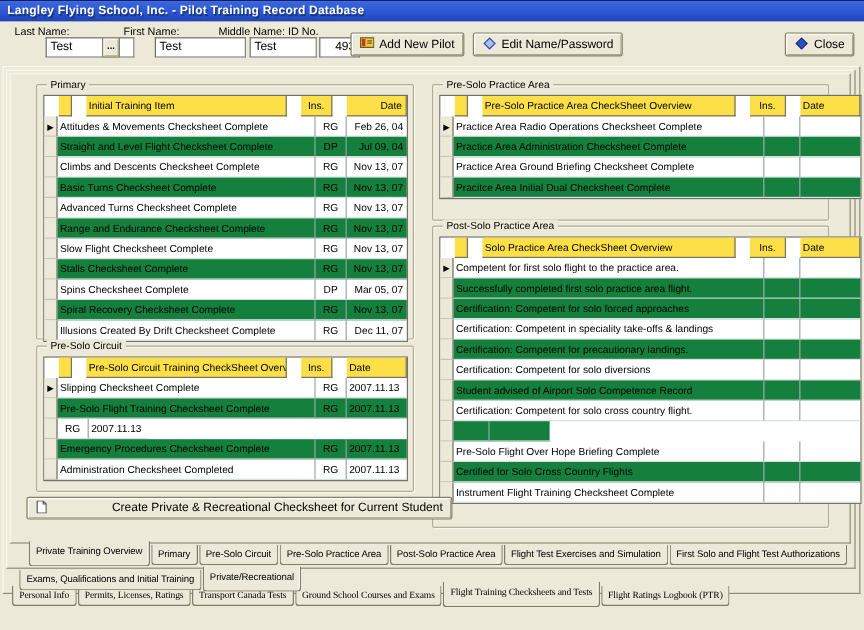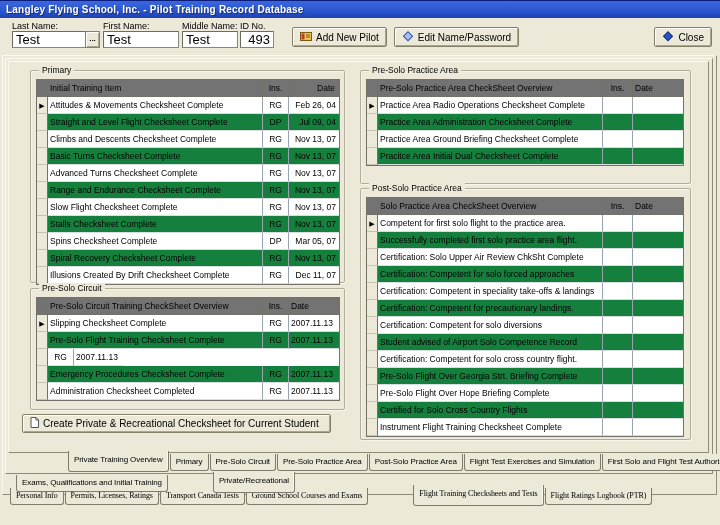--- a/index.html
+++ b/index.html
@@ -11,21 +11,21 @@
     background:linear-gradient(to bottom,#3a66dd 0%,#2b57d2 55%,#1f41b4 100%);
     border-top:1px solid #0b1d7a; box-sizing:border-box;
     display:flex; align-items:center; color:#fff; font-size:10px; font-weight:bold;
     padding-left:6px; text-shadow:1px 1px 1px rgba(0,0,0,.45); letter-spacing:.2px;}
 
   
   #toolbar{position:absolute; left:0; top:18px; width:720px; height:37px; background:#ece9d8;}
   .flabel{position:absolute; top:3px; font-size:9px; color:#000; white-space:nowrap;}
   .finput{position:absolute; top:13px; height:17px; box-sizing:border-box; background:#fff;
     border:1px solid #858585; border-top-color:#6c6c5e; border-left-color:#6c6c5e;
-    font-size:13px; line-height:15px; padding:0 3px; white-space:nowrap; overflow:hidden;}
+    font-size:10px; line-height:15px; padding:0 3px; white-space:nowrap; overflow:hidden;margin-left:26px;}
   .browse{position:absolute; top:13px; width:15px; height:17px; box-sizing:border-box;
     background:#ece9d8; border:1px solid #838268;
     box-shadow:inset 1px 1px 0 #fff, inset -1px -1px 0 #a9a794;
     font-size:8px; font-weight:bold; text-align:center; line-height:14px; cursor:default;}
   .btn{background:#ece9d8; border:1px solid #838268; border-radius:2px;
     box-shadow:inset 1px 1px 0 #fff, inset -1px -1px 0 #a9a794;
     font-size:10px; font-family:"Liberation Sans", sans-serif; color:#000;
     display:inline-flex; align-items:center; gap:4px; padding:0 7px; height:20px; white-space:nowrap; cursor:default;}
   #toolbar-buttons{position:absolute; left:292px; top:9px; display:flex; gap:7px;}
   #close-button{position:absolute; right:8px; top:9px;}
@@ -43,50 +43,50 @@
   .grp-label{position:absolute; top:-6px; left:8px; background:#ece9d8; padding:0 3px;
     font-size:8.5px; color:#000; white-space:nowrap;}
   #grp-primary {left:30px;  top:70px;  width:315px; height:213px;}
   #grp-circuit {left:30px;  top:288px; width:315px; height:122px;}
   #grp-presolo {left:360px; top:70px;  width:331px; height:114px;}
   #grp-postsolo{left:360px; top:188px; width:331px; height:252px;}
 
   
   .tbl{position:absolute; left:5px; top:8px; box-sizing:border-box;
     border:1px solid #72716a; background:#fff; font-size:8.5px;}
-  .tbl-left{width:304px;} .tbl-right{width:318px;}
+  .tbl-left{width:304px;} .tbl-right{width:352px;}
   .trow{display:flex; height:17px; box-sizing:border-box;}
   .c{box-sizing:border-box; overflow:hidden; white-space:nowrap; line-height:16px; padding:0 2px;}
   .c.sel{width:11px; padding:0; background:#ece9d8; border-right:1px solid #72716a;
     border-bottom:1px solid #c6c3b3; text-align:center;}
   .c.name{flex:1; border-right:1px solid #98a4ad; border-bottom:1px solid #d7dfe1;}
   .c.ins{width:26px; text-align:center; border-right:1px solid #98a4ad; border-bottom:1px solid #d7dfe1;}
   .tbl-right .c.ins{width:30px;}
   .c.date{width:50px; border-bottom:1px solid #d7dfe1;}
   .tbl-primary .c.date{text-align:right; padding-right:3px;}
-  .trow.thead .c{background:#737373; border-right:1px solid #72716a; border-bottom:1px solid #72716a; color:#000;}
+  .trow.thead .c{background:#fde047; border-right:1px solid #72716a; border-bottom:1px solid #72716a; color:#000;margin-left:12px;}
   .trow.thead .c.sel{border-bottom:1px solid #72716a;}
   .trow.alt .c.name, .trow.alt .c.ins, .trow.alt .c.date{background:#15803d;}
   .arrow{font-size:7px; line-height:15px; color:#000;}
 
   
-  #create-button{position:absolute; left:22px; top:414px; width:309px; height:19px; z-index:4;
-    justify-content:flex-start;}
+  #create-button{position:absolute; left:22px; top:414px; width:355px; height:19px; z-index:4;
+    justify-content:space-between;}
 
   
   .tabstrip{position:absolute; display:flex; align-items:flex-start; height:21px;}
   #tabstrip-inner {left:24px; top:452px; z-index:6;}
   #tabstrip-middle{left:16px; top:473px; z-index:5;}
   #tabstrip-outer {left:10px; top:486px; z-index:4;font-family:Liberation Serif, serif;}
   .tab{position:relative; top:2px; height:17px; box-sizing:border-box; background:#ece9d8;
     border:1px solid #7f7c6d; border-top:none; border-radius:0 0 3px 3px;
     font-size:8px; letter-spacing:-0.1px; line-height:15px; padding:0 5px; white-space:nowrap;
     margin-right:1px; color:#000; cursor:default;}
   .tab.sel{top:-1px; height:21px; z-index:2; line-height:18px;
-    box-shadow:-1px 0 0 #fbfaf1 inset;margin-left:44px;}
+    box-shadow:-1px 0 0 #fbfaf1 inset;}
 
   .icon{display:inline-block; flex:none;}
 </style>
 </head>
 <body>
 
 <div id="window">
 
   <div id="titlebar">
     <span>Langley Flying School, Inc. - Pilot Training Record Database</span>
@@ -309,26 +309,20 @@
           <div class="c name">Competent for first solo flight to the practice area.</div>
           <div class="c ins"></div>
           <div class="c date"></div>
         </div>
         <div class="trow alt">
           <div class="c sel"></div>
           <div class="c name">Successfully completed first solo practice area flight.</div>
           <div class="c ins"></div>
           <div class="c date"></div>
         </div>
-        <div class="trow">
-          <div class="c sel"></div>
-          <div class="c name">Certification: Solo Upper Air Review ChkSht Complete</div>
-          <div class="c ins"></div>
-          <div class="c date"></div>
-        </div>
         <div class="trow alt">
           <div class="c sel"></div>
           <div class="c name">Certification: Competent for solo forced approaches</div>
           <div class="c ins"></div>
           <div class="c date"></div>
         </div>
         <div class="trow">
           <div class="c sel"></div>
           <div class="c name">Certification: Competent in speciality take-offs &amp; landings</div>
           <div class="c ins"></div>
@@ -353,21 +347,20 @@
           <div class="c date"></div>
         </div>
         <div class="trow">
           <div class="c sel"></div>
           <div class="c name">Certification: Competent for solo cross country flight.</div>
           <div class="c ins"></div>
           <div class="c date"></div>
         </div>
         <div class="trow alt">
           <div class="c sel"></div>
-          <div class="c name">Pre-Solo Flight Over Georgia Strt. Briefing Complete</div>
           <div class="c ins"></div>
           <div class="c date"></div>
         </div>
         <div class="trow">
           <div class="c sel"></div>
           <div class="c name">Pre-Solo Flight Over Hope Briefing Complete</div>
           <div class="c ins"></div>
           <div class="c date"></div>
         </div>
         <div class="trow alt">

